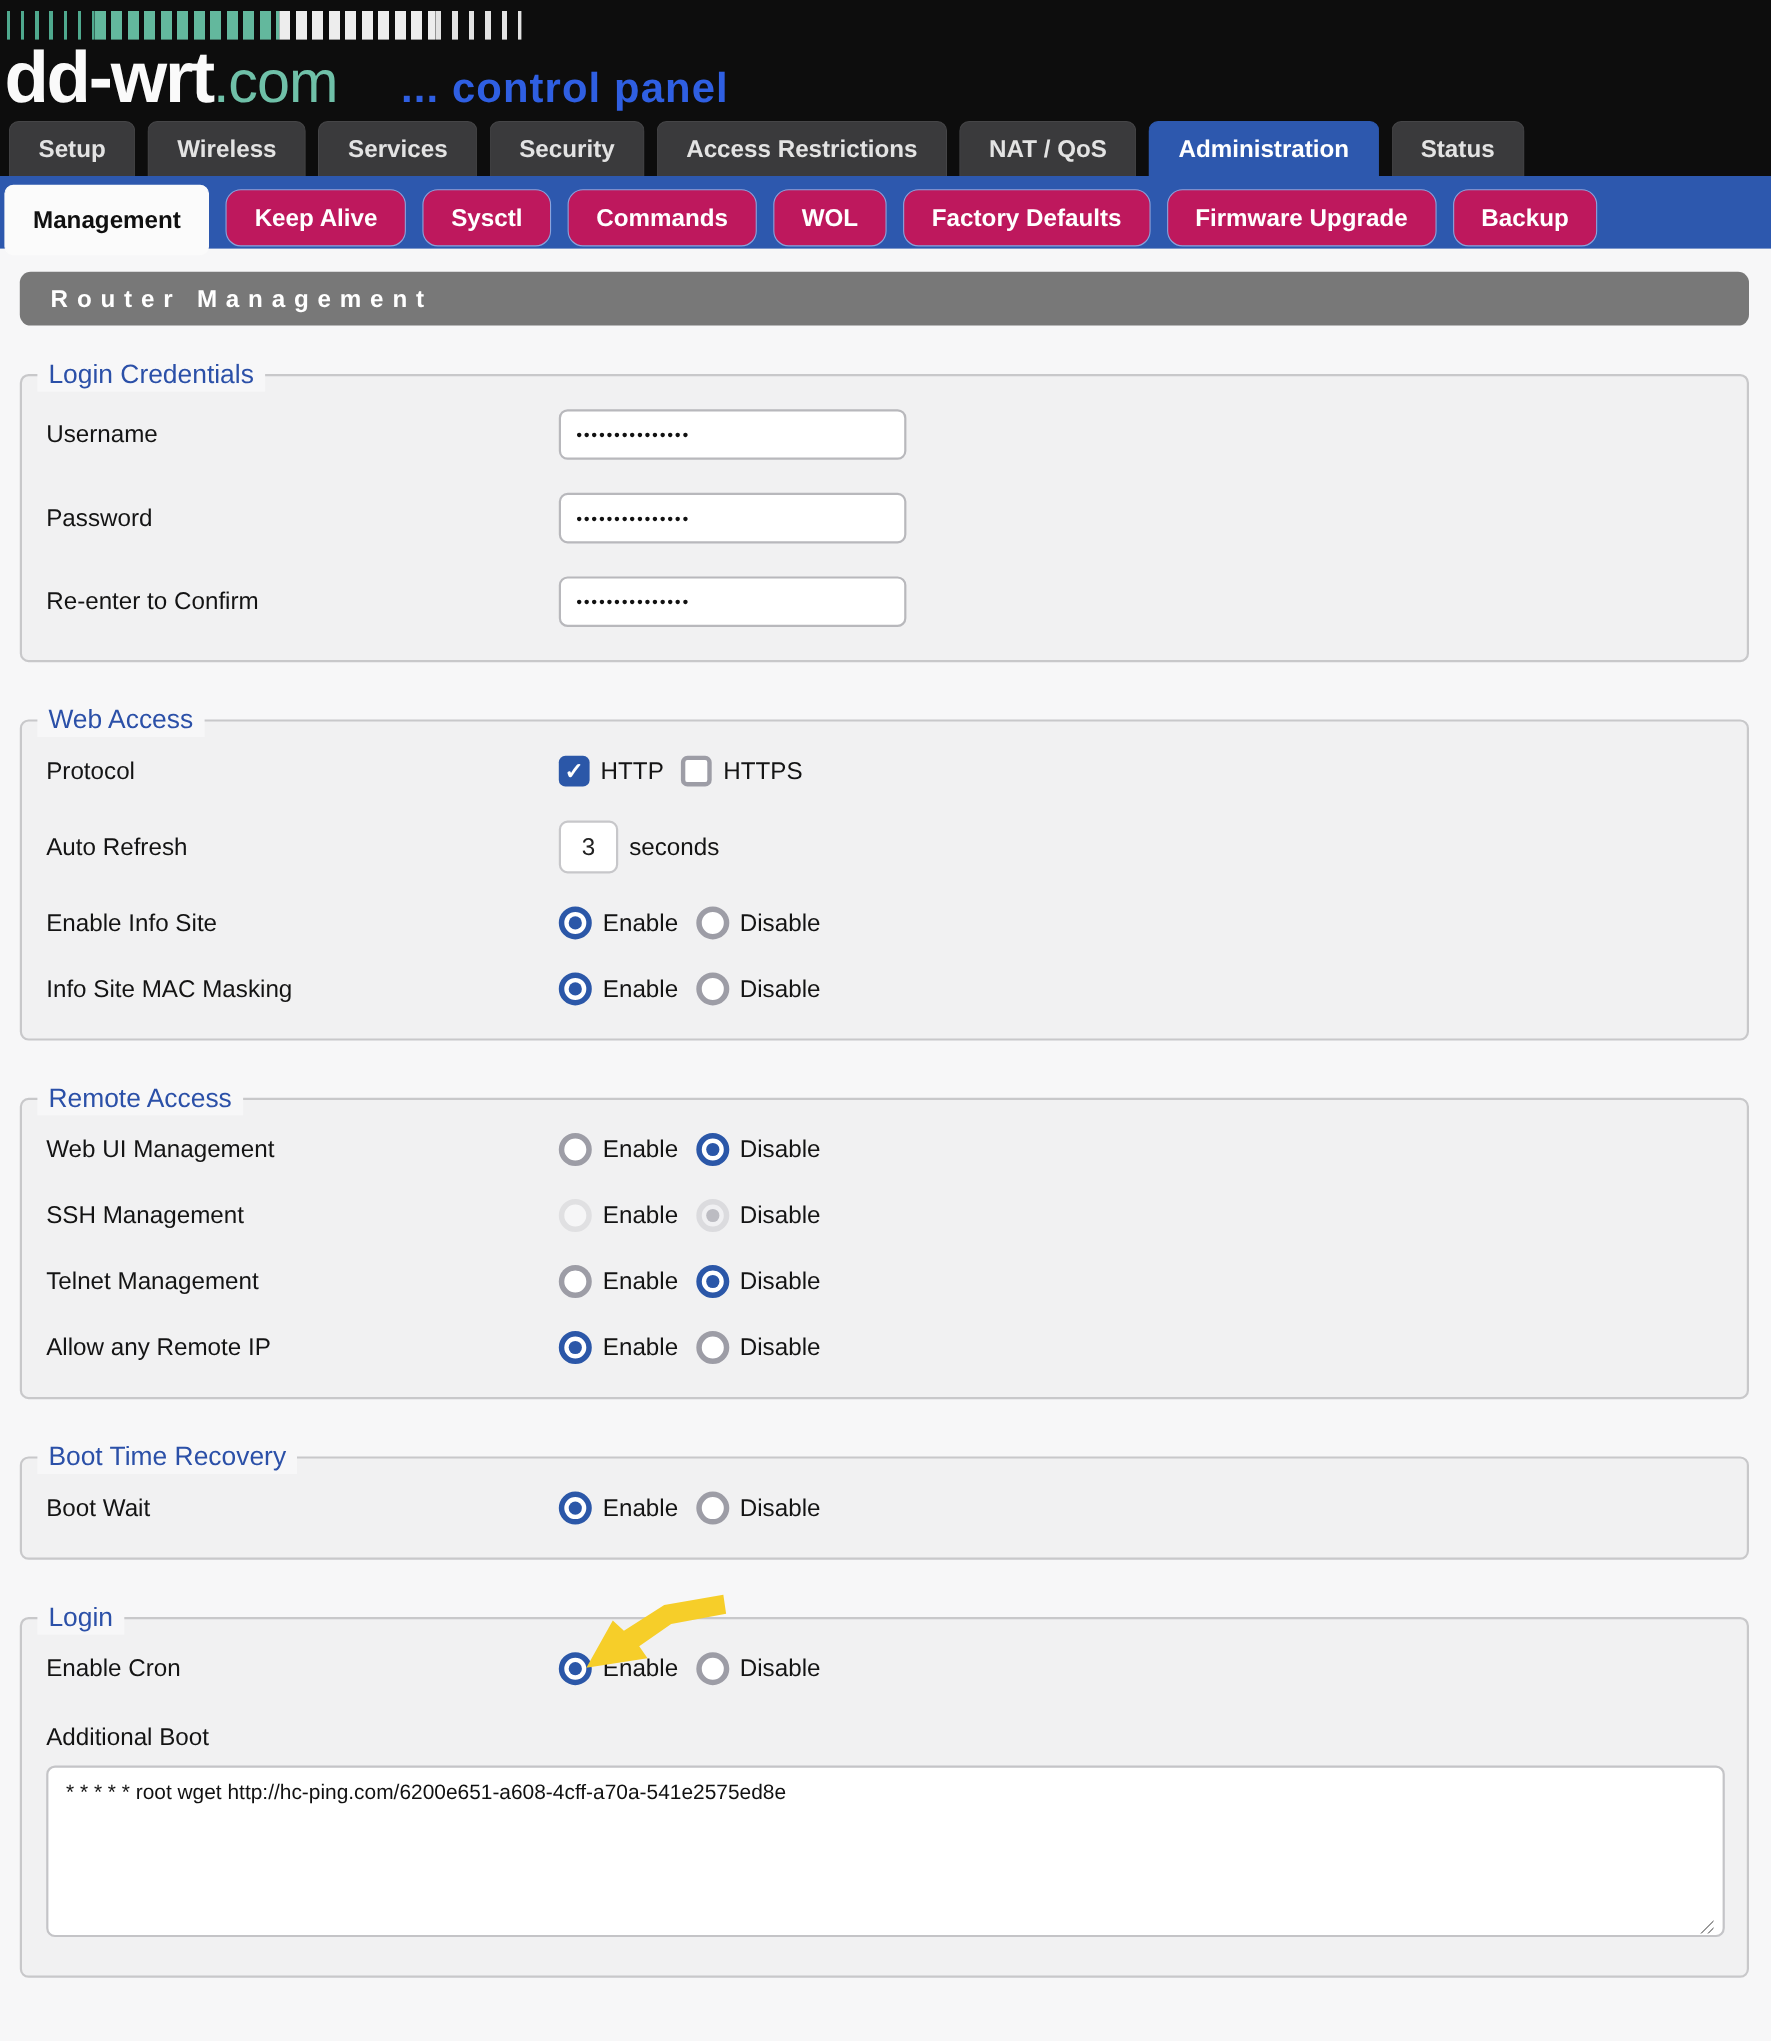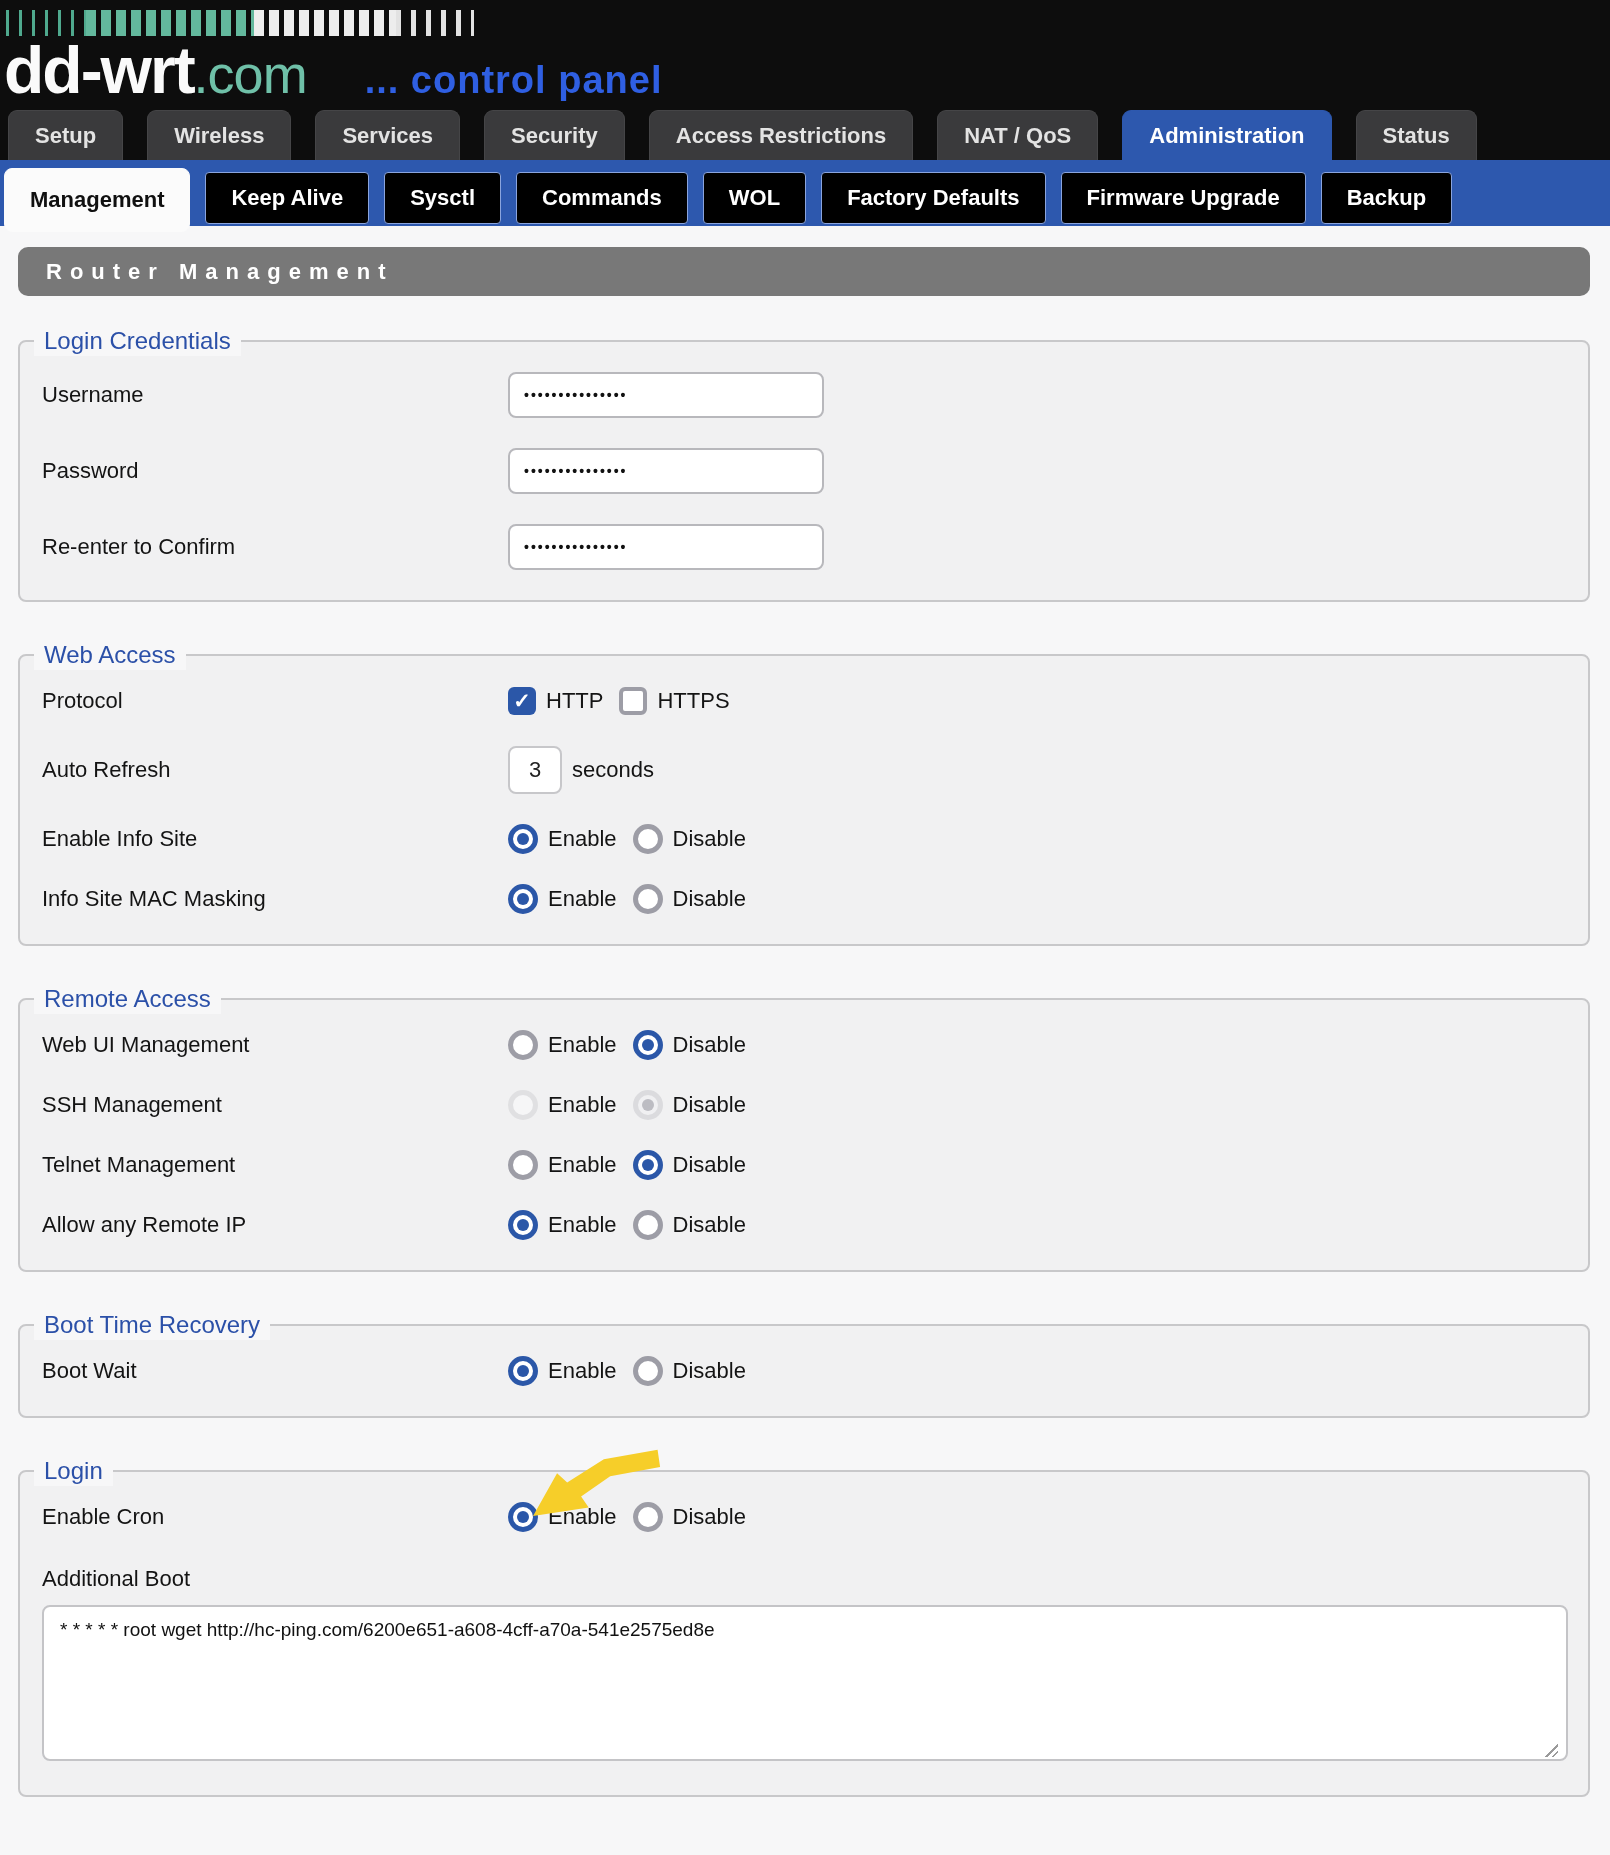--- a/index.html
+++ b/index.html
@@ -12,30 +12,30 @@
   .seg-bar { display:flex; margin:10px 0 0 6px; height:26px; }
   .seg-bar span { display:inline-block; height:26px; }
   .seg-1 { width:80px;  background:repeating-linear-gradient(90deg,#4fa98e 0 3px,  transparent 3px 13px); }
   .seg-2 { width:168px; background:repeating-linear-gradient(90deg,#63b89d 0 10px, transparent 10px 15px); }
   .seg-3 { width:142px; background:repeating-linear-gradient(90deg,#ededed 0 10px, transparent 10px 15px); }
   .seg-4 { width:78px;  background:repeating-linear-gradient(90deg,#e2e2e2 0 5px,  transparent 5px 15px); }
   .logo-line { display:flex; align-items:baseline; margin:-4px 0 0 4px; }
   .logo-brand { color:#fafafa; font-size:66px; font-weight:600; letter-spacing:-2px; }
   .logo-domain { color:#6fc0a8; font-size:54px; font-weight:500; letter-spacing:-1px; }
   .logo-tagline { color:#2f5fe2; font-size:38px; font-weight:700; margin-left:58px; letter-spacing:1px; }
-  .main-tabs { display:flex; gap:24px; padding-left:8px; margin-top:auto; align-items:flex-end; }
+  .main-tabs { display:flex; gap:11px; padding-left:8px; margin-top:auto; align-items:flex-end; }
   .main-tab { height:50px; padding:0 26px; display:flex; align-items:center; background:#3a3a3c;
               color:#e3e3e3; font-size:22px; font-weight:bold; border-radius:9px 9px 0 0;
               border:1px solid #454547; border-bottom:none; white-space:nowrap; cursor:pointer; }
   .main-tab.active { background:#2d58ae; border-color:#2d58ae; color:#ffffff; }
 
   
   .sub-bar { height:66px; background:#2d58ae; display:flex; gap:15px; padding-left:4px; position:relative; }
   .sub-tab { margin-top:12px; height:52px; padding:0 25px; display:flex; align-items:center;
-             background:#000000; border:1px solid #8aa4dd; border-radius:4px; color:#ffffff;
+             background:#be185d; border:1px solid #8aa4dd; border-radius:14px; color:#ffffff;
              font-size:22px; font-weight:bold; white-space:nowrap; cursor:pointer; }
   .sub-tab.active { margin-top:8px; height:64px; background:#fbfbfb; border-color:#fbfbfb;
                     color:#101010; z-index:2; border-radius:8px; }
 
   
   .content { padding:0 18px 0 18px; }
   .router-bar { margin-top:21px; height:49px; width:1572px; background:#787878; border-radius:10px;
                 color:#ffffff; font-size:22px; font-weight:bold; letter-spacing:8px;
                 line-height:49px; padding-left:28px; }
 

